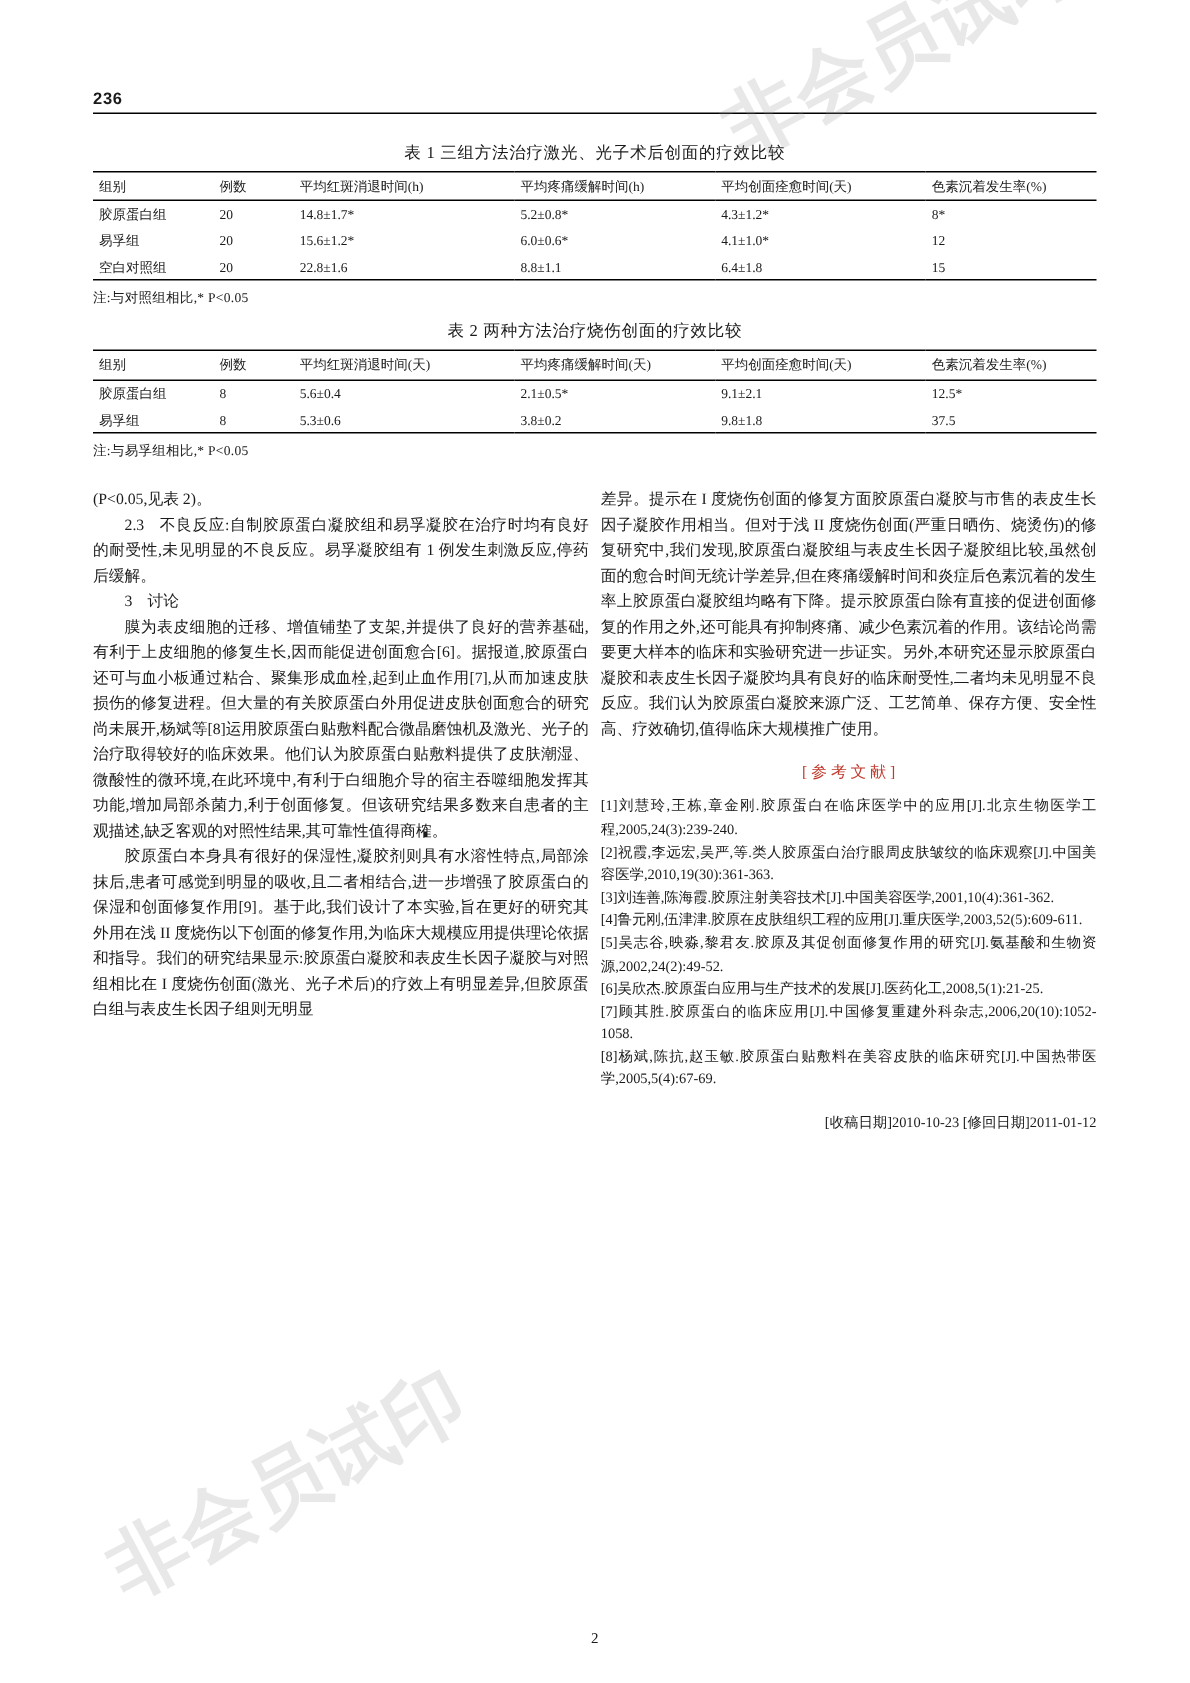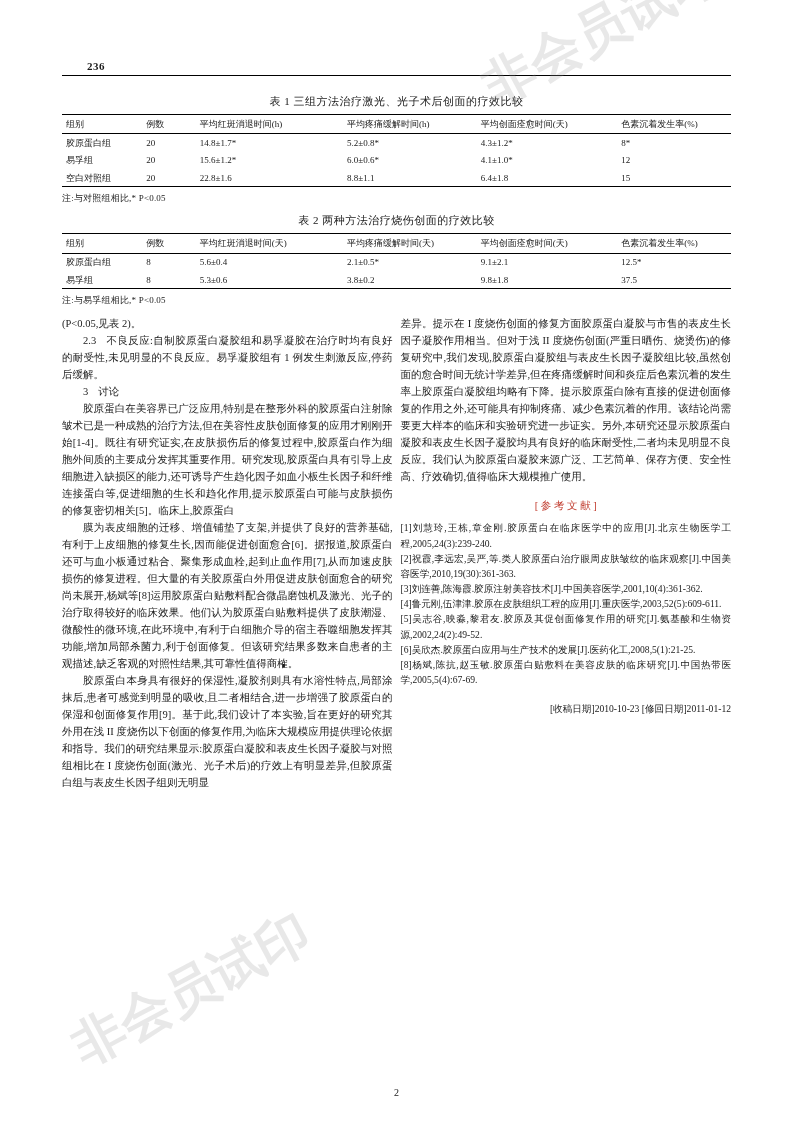--- a/index.html
+++ b/index.html
@@ -38,26 +38,25 @@
 
   
   .header{
     display:flex;
     align-items:flex-end;
     border-bottom:1px solid #000;
     padding-bottom:3px;
     margin-bottom:18px;
   }
   .folio{
-    font-family:Liberation Serif, serif;
+    font-family:Liberation Sans, sans-serif;
     font-size:11px;
     font-weight:bold;
     margin-right:30px;
     letter-spacing:0.5px;
-    margin-left:25px;
   }
   .running-title{
     font-size:10.5px;
     letter-spacing:0.2px;
   }
 
   
   .table-block{ margin-bottom:4px; }
   .table-caption{
     text-align:center;
@@ -97,21 +96,21 @@
   .table-note{
     font-size:9px;
     margin:5px 0 0 0;
     letter-spacing:0.2px;
   }
 
   
   .columns{
     display:flex;
     gap:8px;
-    margin-top:8px;
+    margin-top:18px;
   }
   .col{
     width:50%;
     font-size:10.5px;
     line-height:1.62;
     text-align:justify;
   }
   .col p{ margin:0 0 0 0; text-indent:2em;}
   .col p.noindent{ text-indent:0; }
   .sec-head{
@@ -245,36 +244,36 @@
   <div class="columns">
 
     <div class="col">
       <p class="noindent">(P&lt;0.05,见表 2)。</p>
       <p class="sec-head">
         <span class="num">2.3</span><span>不良反应:自制胶原蛋白凝胶组和易孚凝胶在治疗时均有良好的耐受性,未见明显的不良反应。易孚凝胶组有 1 例发生刺激反应,停药后缓解。</span>
       </p>
       <p class="sec-head">
         <span class="num">3</span><span>讨论</span>
       </p>
-      <p>胶原蛋白在美容界已广泛应用,特别是在整形外科的胶原蛋白注射除皱术已是一种成熟的治疗方法,但在美容性皮肤创面修复的应用才刚刚开始[1-4]。既往有研究证实,在皮肤损伤后的修复过程中,胶原蛋白作为细胞外间质的主要成分发挥其重要作用。研究发现,胶原蛋白具有引导上皮细胞进入缺损区的能力,还可诱导产生趋化因子如血小板生长因子和纤维连接蛋白等,促进细胞的生长和趋化作用,提示胶原蛋白可能与皮肤损伤的修复密切相关[5]。临床上,胶原蛋白</p>
       <p>膜为表皮细胞的迁移、增值铺垫了支架,并提供了良好的营养基础,有利于上皮细胞的修复生长,因而能促进创面愈合[6]。据报道,胶原蛋白还可与血小板通过粘合、聚集形成血栓,起到止血作用[7],从而加速皮肤损伤的修复进程。但大量的有关胶原蛋白外用促进皮肤创面愈合的研究尚未展开,杨斌等[8]运用胶原蛋白贴敷料配合微晶磨蚀机及激光、光子的治疗取得较好的临床效果。他们认为胶原蛋白贴敷料提供了皮肤潮湿、微酸性的微环境,在此环境中,有利于白细胞介导的宿主吞噬细胞发挥其功能,增加局部杀菌力,利于创面修复。但该研究结果多数来自患者的主观描述,缺乏客观的对照性结果,其可靠性值得商榷。</p>
       <p>胶原蛋白本身具有很好的保湿性,凝胶剂则具有水溶性特点,局部涂抹后,患者可感觉到明显的吸收,且二者相结合,进一步增强了胶原蛋白的保湿和创面修复作用[9]。基于此,我们设计了本实验,旨在更好的研究其外用在浅 II 度烧伤以下创面的修复作用,为临床大规模应用提供理论依据和指导。我们的研究结果显示:胶原蛋白凝胶和表皮生长因子凝胶与对照组相比在 I 度烧伤创面(激光、光子术后)的疗效上有明显差异,但胶原蛋白组与表皮生长因子组则无明显</p>
     </div>
 
     <div class="col">
       <p class="noindent">差异。提示在 I 度烧伤创面的修复方面胶原蛋白凝胶与市售的表皮生长因子凝胶作用相当。但对于浅 II 度烧伤创面(严重日晒伤、烧烫伤)的修复研究中,我们发现,胶原蛋白凝胶组与表皮生长因子凝胶组比较,虽然创面的愈合时间无统计学差异,但在疼痛缓解时间和炎症后色素沉着的发生率上胶原蛋白凝胶组均略有下降。提示胶原蛋白除有直接的促进创面修复的作用之外,还可能具有抑制疼痛、减少色素沉着的作用。该结论尚需要更大样本的临床和实验研究进一步证实。另外,本研究还显示胶原蛋白凝胶和表皮生长因子凝胶均具有良好的临床耐受性,二者均未见明显不良反应。我们认为胶原蛋白凝胶来源广泛、工艺简单、保存方便、安全性高、疗效确切,值得临床大规模推广使用。</p>
 
       <div class="refs-title">[ 参 考 文 献 ]</div>
       <div class="refs">
         <div>[1]刘慧玲,王栋,章金刚.胶原蛋白在临床医学中的应用[J].北京生物医学工程,2005,24(3):239-240.</div>
         <div>[2]祝霞,李远宏,吴严,等.类人胶原蛋白治疗眼周皮肤皱纹的临床观察[J].中国美容医学,2010,19(30):361-363.</div>
         <div>[3]刘连善,陈海霞.胶原注射美容技术[J].中国美容医学,2001,10(4):361-362.</div>
         <div>[4]鲁元刚,伍津津.胶原在皮肤组织工程的应用[J].重庆医学,2003,52(5):609-611.</div>
         <div>[5]吴志谷,映淼,黎君友.胶原及其促创面修复作用的研究[J].氨基酸和生物资源,2002,24(2):49-52.</div>
         <div>[6]吴欣杰.胶原蛋白应用与生产技术的发展[J].医药化工,2008,5(1):21-25.</div>
+        <div>[7]顾其胜.胶原蛋白的临床应用[J].中国修复重建外科杂志,2006,20(10):1052-1058.</div>
         <div>[8]杨斌,陈抗,赵玉敏.胶原蛋白贴敷料在美容皮肤的临床研究[J].中国热带医学,2005,5(4):67-69.</div>
       </div>
 
       <div class="dates">[收稿日期]2010-10-23   [修回日期]2011-01-12</div>
     </div>
 
   </div>
 
   <div class="page-number">2</div>
 </div>

